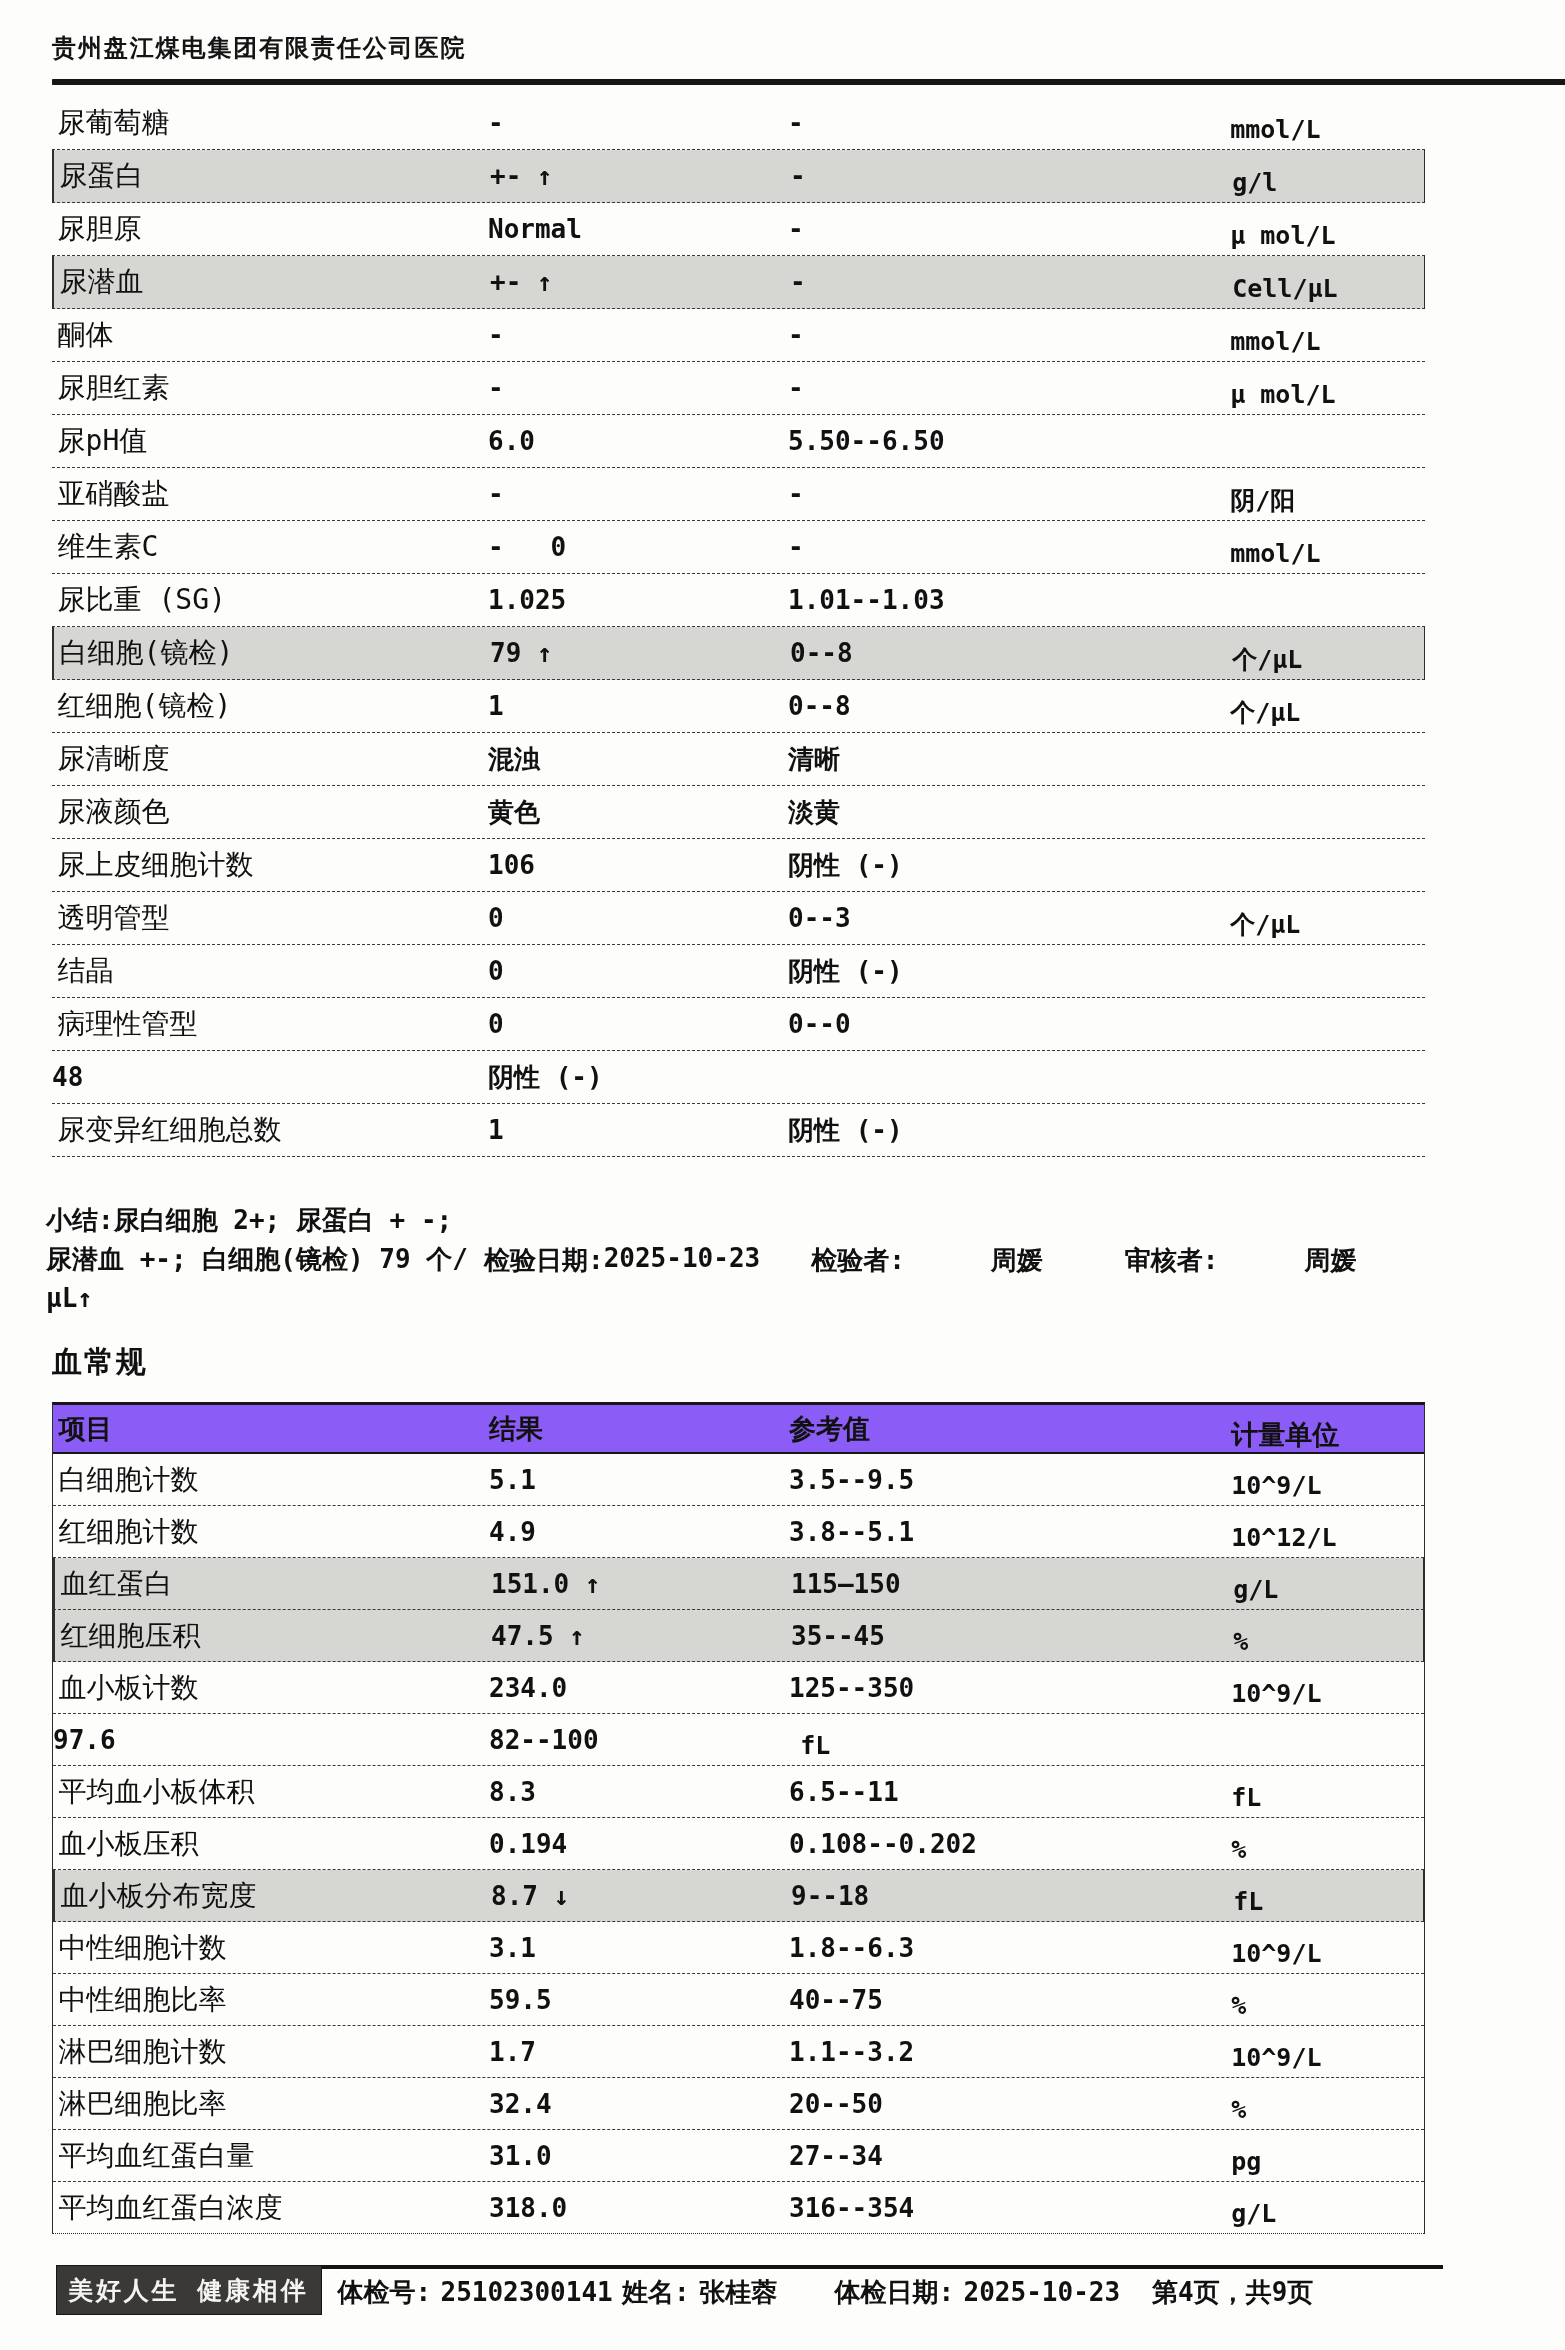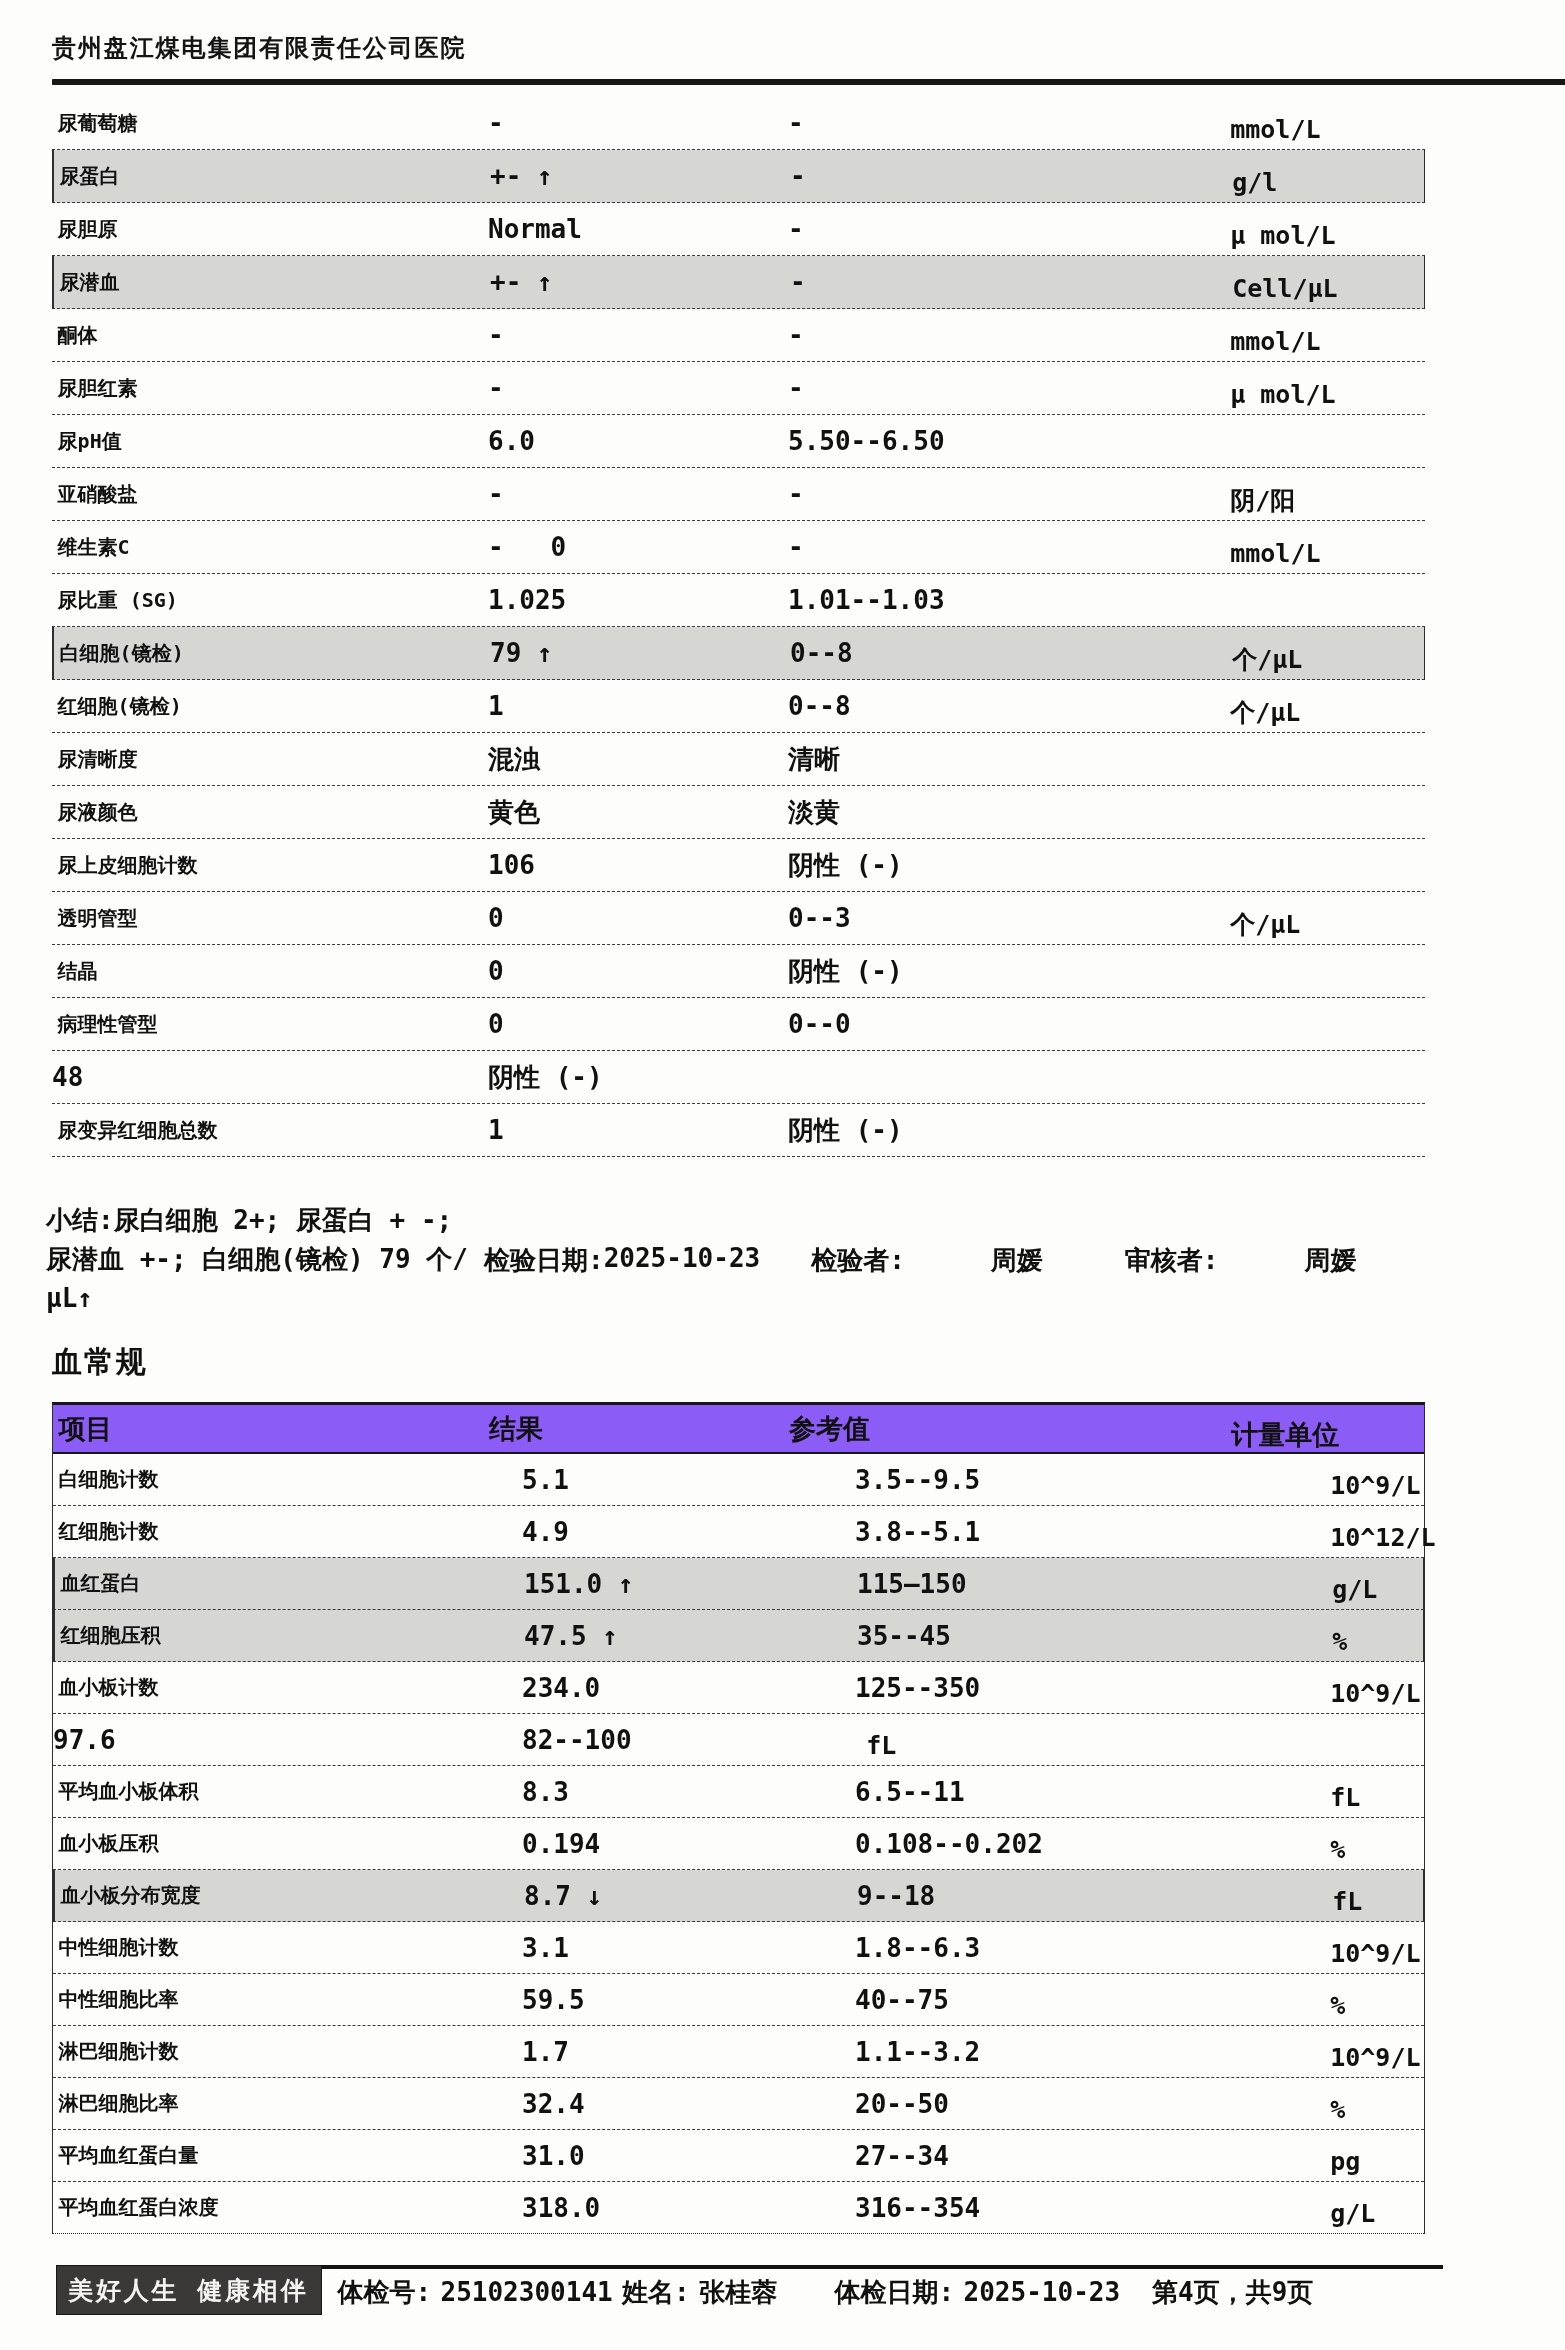--- a/index.html
+++ b/index.html
@@ -18,23 +18,23 @@
     position:absolute; left:52px; top:79px; width:1514px; height:5.6px;
     background:#161616; border-radius:0.9px;
   }
   
   .rtable { position:absolute; left:52px; width:1373px; }
   .trow {
     display:grid; grid-template-columns:436px 300px 431px 1fr;
     align-items:center; border-bottom:1.9px dashed #3a3a3a;
   }
   .urine .trow { height:53px; }
-  .blood-rows .trow { height:52px;gap:33px; }
+  .blood-rows .trow { height:52px; }
   .trow.hl { background:#d6d6d2; border-left:2.8px solid #2e2e2e; border-right:1.9px solid #2e2e2e; }
-  .c-item { font-size:20px; font-weight:700; padding-left:5.6px; white-space:pre; }
+  .c-item { font-size:28px; font-weight:400; padding-left:5.6px; white-space:pre; }
   .c-result, .c-ref { font-size:26px; font-weight:600; white-space:pre; }
   .c-unit { font-size:25px; font-weight:600; padding-left:11.2px; white-space:pre;margin-top:12px; }
   .arrow { font-weight:700; }
   
   .urine { top:97px; }
   
   .summary {
     position:absolute; left:46px; top:1201px; width:1462px;
     display:flex; align-items:center;
   }

